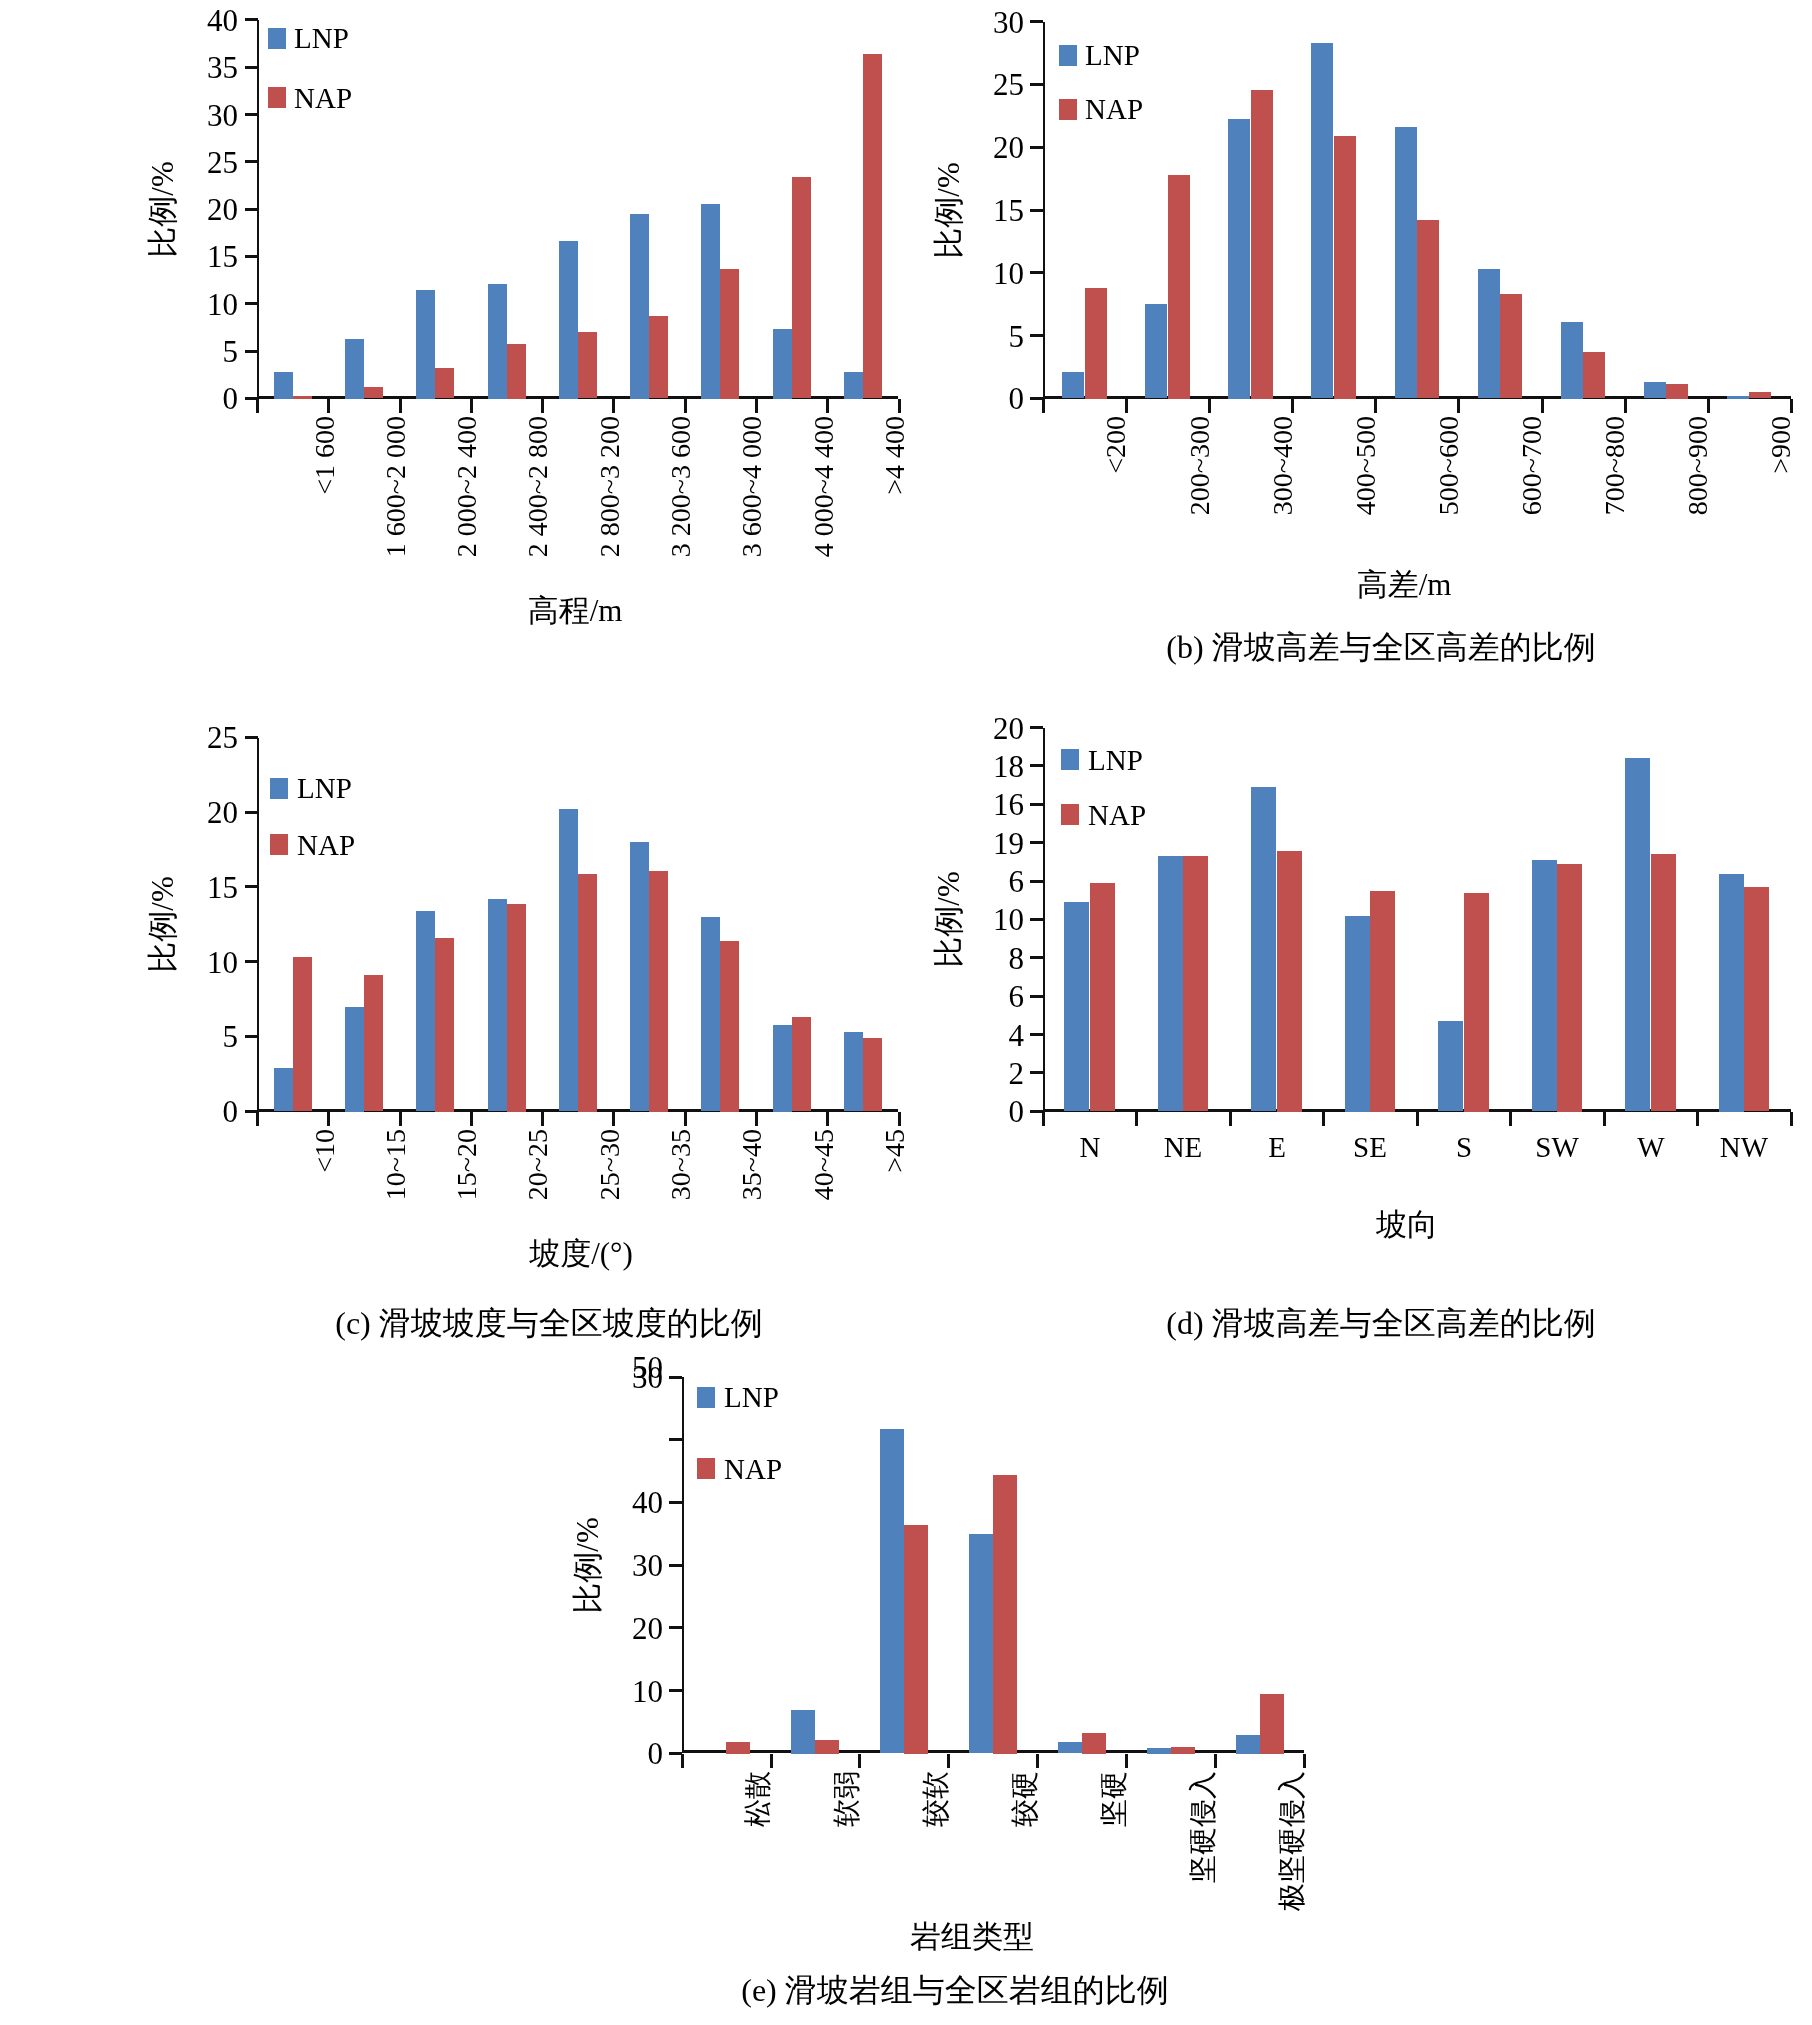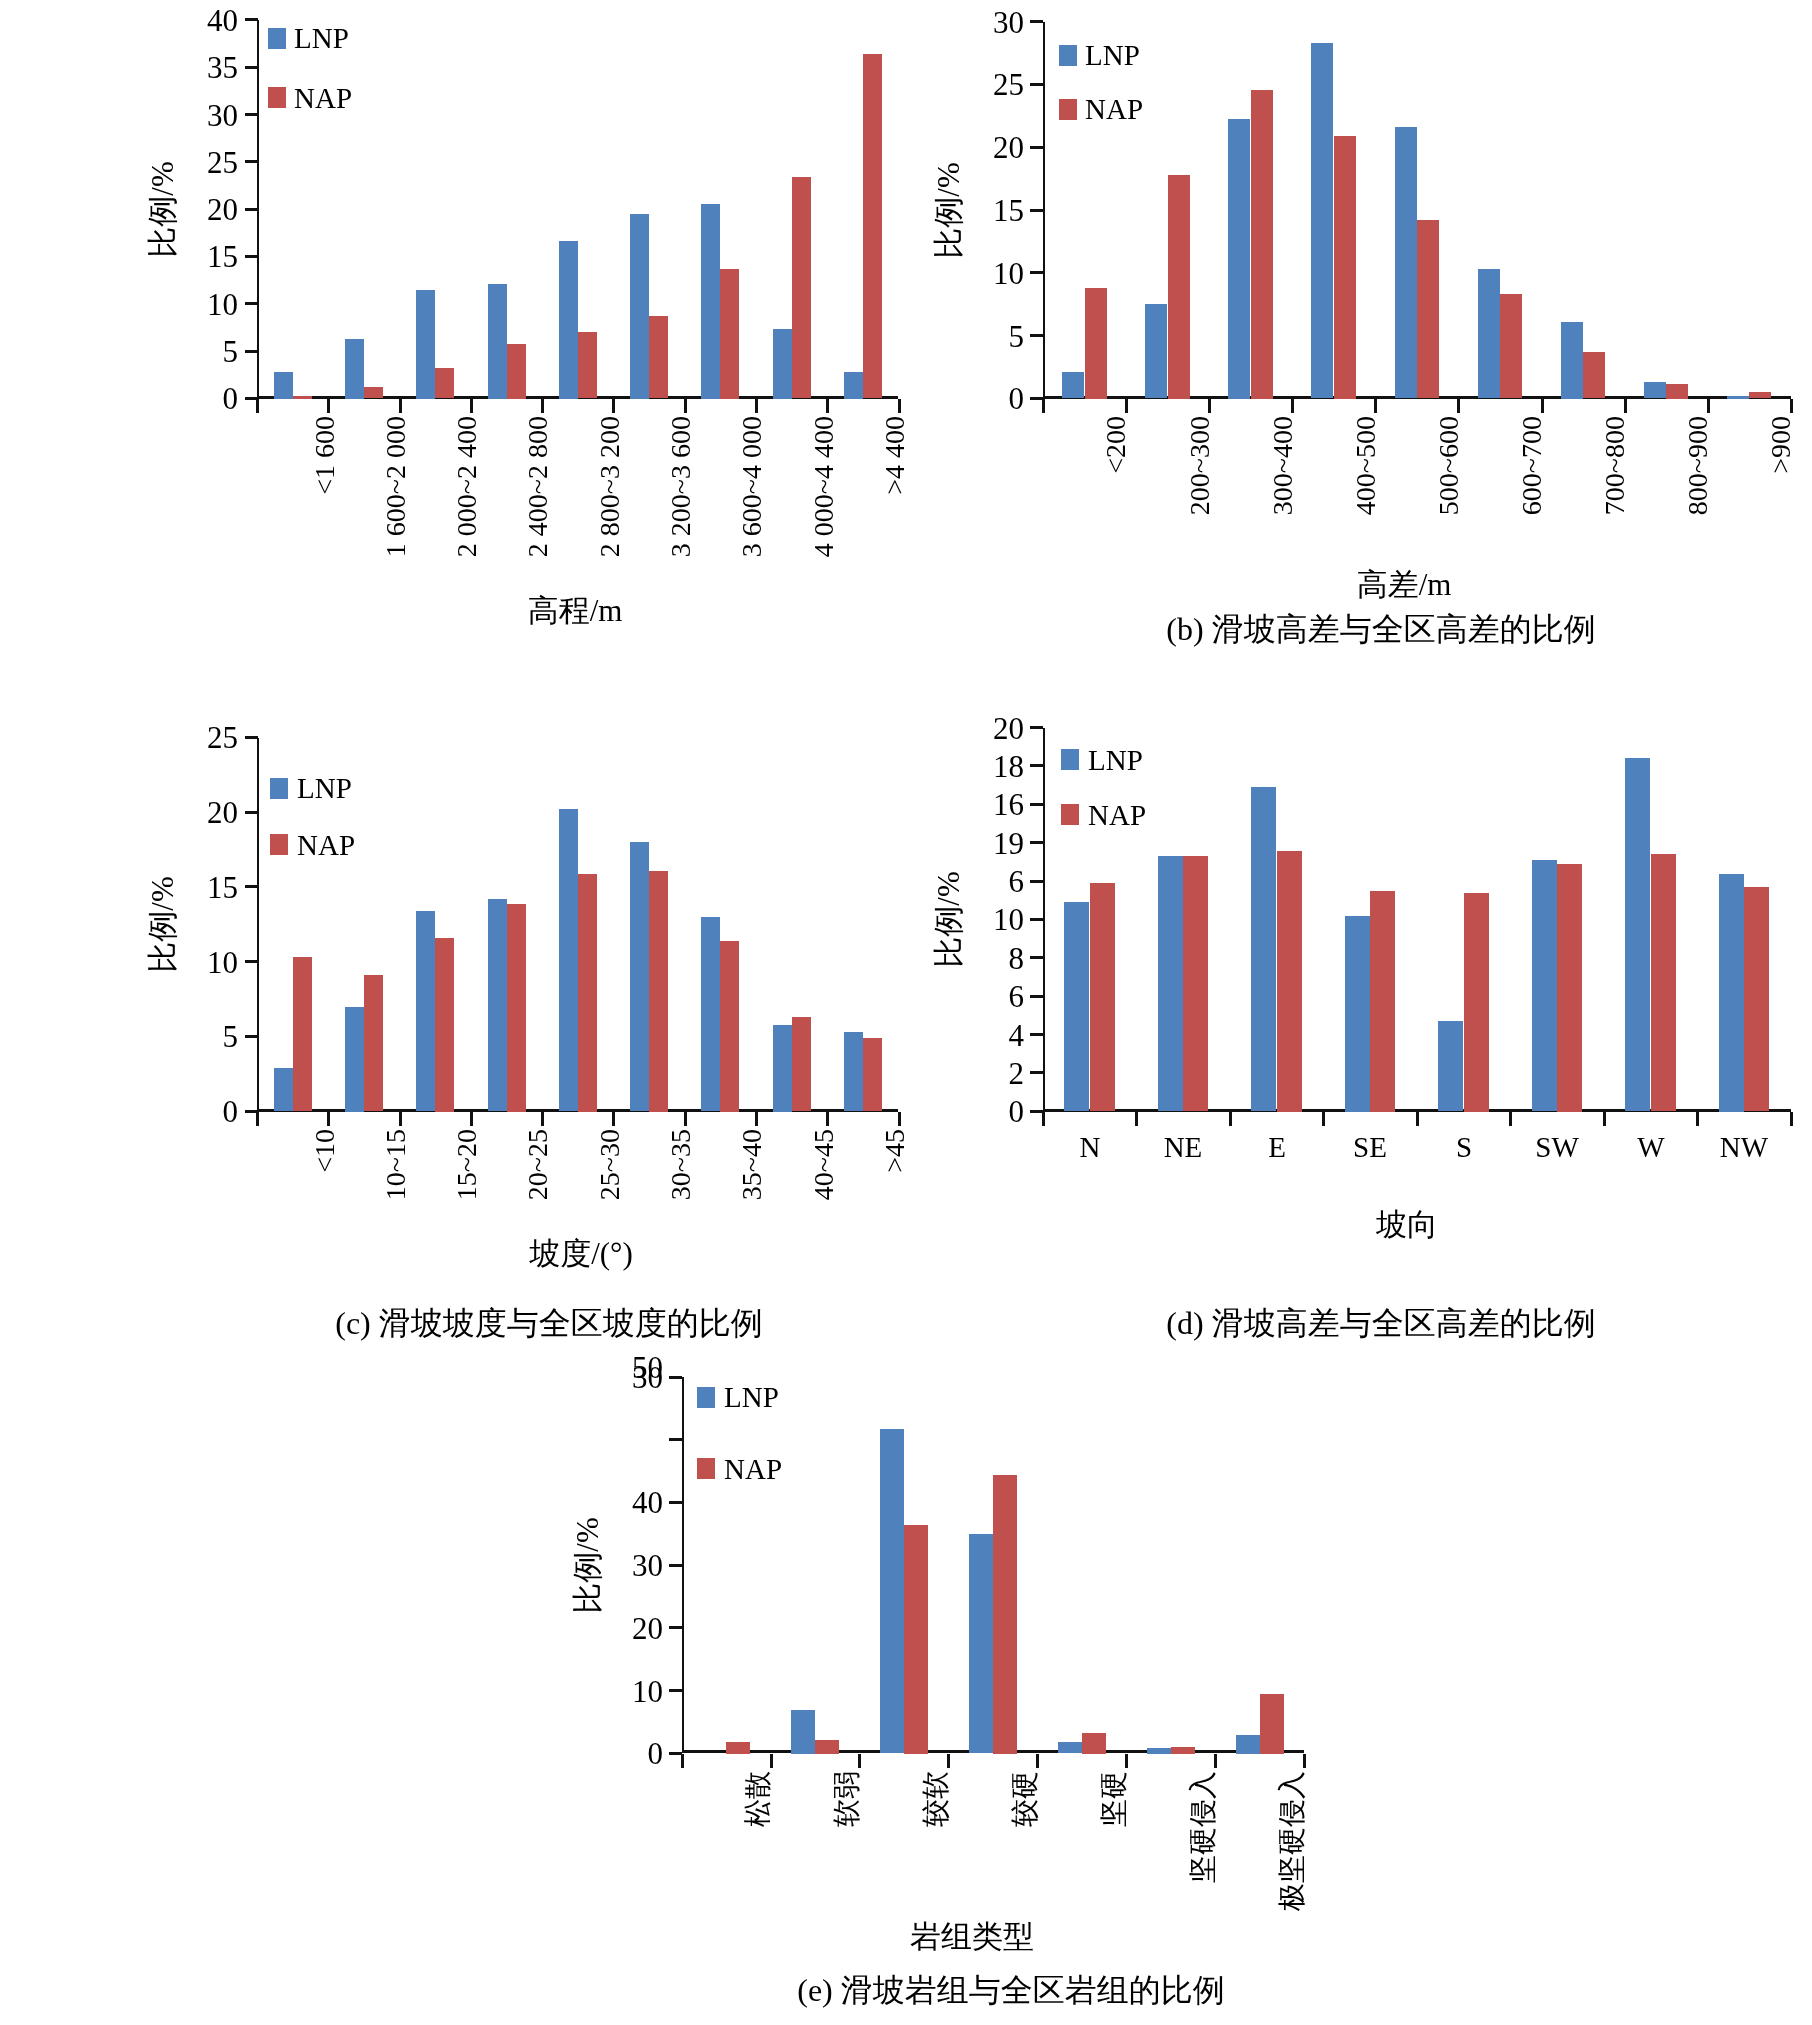--- a/index.html
+++ b/index.html
@@ -137,21 +137,21 @@
     <div class="bar" style="left: 1583px; top: 352px; width: 22.4px; height: 46px; background: rgb(192, 80, 77);"></div>
     <div class="xlabrot" style="right: 213px; top: 416px;">700~800</div>
     <div class="bar" style="left: 1644px; top: 382px; width: 22.4px; height: 16.3px; background: rgb(79, 129, 189);"></div>
     <div class="bar" style="left: 1666px; top: 384px; width: 22.4px; height: 15px; background: rgb(192, 80, 77);"></div>
     <div class="xlabrot" style="right: 130px; top: 416px;">800~900</div>
     <div class="bar" style="left: 1727px; top: 396px; width: 22.4px; height: 2.5px; background: rgb(79, 129, 189);"></div>
     <div class="bar" style="left: 1749px; top: 392px; width: 22.4px; height: 6.3px; background: rgb(192, 80, 77);"></div>
     <div class="xlabrot" style="right: 47px; top: 416px;">&gt;900</div>
     <div class="ylab" style="left: 833px; top: 193px;">比例/%</div>
     <div class="xt" style="left: 1404px; top: 567px;">高差/m</div>
-    <div class="caption" style="left: 1381px; top: 611px; text-align: right;">(b) 滑坡高差与全区高差的比例</div>
+    <div class="caption" style="left: 1381px; top: 629px; text-align: right;">(b) 滑坡高差与全区高差的比例</div>
     <div class="lgsw" style="left: 1059px; top: 45px; background: rgb(79, 129, 189);"></div>
     <div class="lgtx" style="left: 1085px; top: 37px;">LNP</div>
     <div class="lgsw" style="left: 1059px; top: 99px; background: rgb(192, 80, 77);"></div>
     <div class="lgtx" style="left: 1085px; top: 91px;">NAP</div>
     <div class="plot" style="left: 257px; top: 738px; width: 641px; height: 374px;"></div>
     <div class="ytick" style="left: 245px; top: 1110px;"></div>
     <div class="yticklab" style="right: 1574px; top: 1094px;">0</div>
     <div class="ytick" style="left: 245px; top: 1035px;"></div>
     <div class="yticklab" style="right: 1574px; top: 1019px;">5</div>
     <div class="ytick" style="left: 245px; top: 960px;"></div>
@@ -307,19 +307,19 @@
     <div class="bar" style="left: 1082px; top: 1733px; width: 24px; height: 21px; background: rgb(192, 80, 77);"></div>
     <div class="xlabrot" style="right: 714px; top: 1771px;">坚硬</div>
     <div class="bar" style="left: 1147px; top: 1748px; width: 24px; height: 5.6px; background: rgb(79, 129, 189);"></div>
     <div class="bar" style="left: 1171px; top: 1747px; width: 24px; height: 7px; background: rgb(192, 80, 77);"></div>
     <div class="xlabrot" style="right: 625px; top: 1771px;">坚硬侵入</div>
     <div class="bar" style="left: 1236px; top: 1735px; width: 24px; height: 19px; background: rgb(79, 129, 189);"></div>
     <div class="bar" style="left: 1260px; top: 1694px; width: 24px; height: 60px; background: rgb(192, 80, 77);"></div>
     <div class="xlabrot" style="right: 536px; top: 1771px;">极坚硬侵入</div>
     <div class="ylab" style="left: 472px; top: 1548px;">比例/%</div>
     <div class="xt" style="left: 972px; top: 1919px;">岩组类型</div>
-    <div class="caption" style="left: 1011px; top: 1972px; text-align: center;">(e) 滑坡岩组与全区岩组的比例</div>
+    <div class="caption" style="left: 955px; top: 1972px; text-align: center;">(e) 滑坡岩组与全区岩组的比例</div>
     <div class="lgsw" style="left: 697px; top: 1387px; background: rgb(79, 129, 189);"></div>
     <div class="lgtx" style="left: 724px; top: 1379px;">LNP</div>
     <div class="lgsw" style="left: 697px; top: 1458px; background: rgb(192, 80, 77);"></div>
     <div class="lgtx" style="left: 724px; top: 1451px;">NAP</div>
   </div>
 
 
 </body></html>

